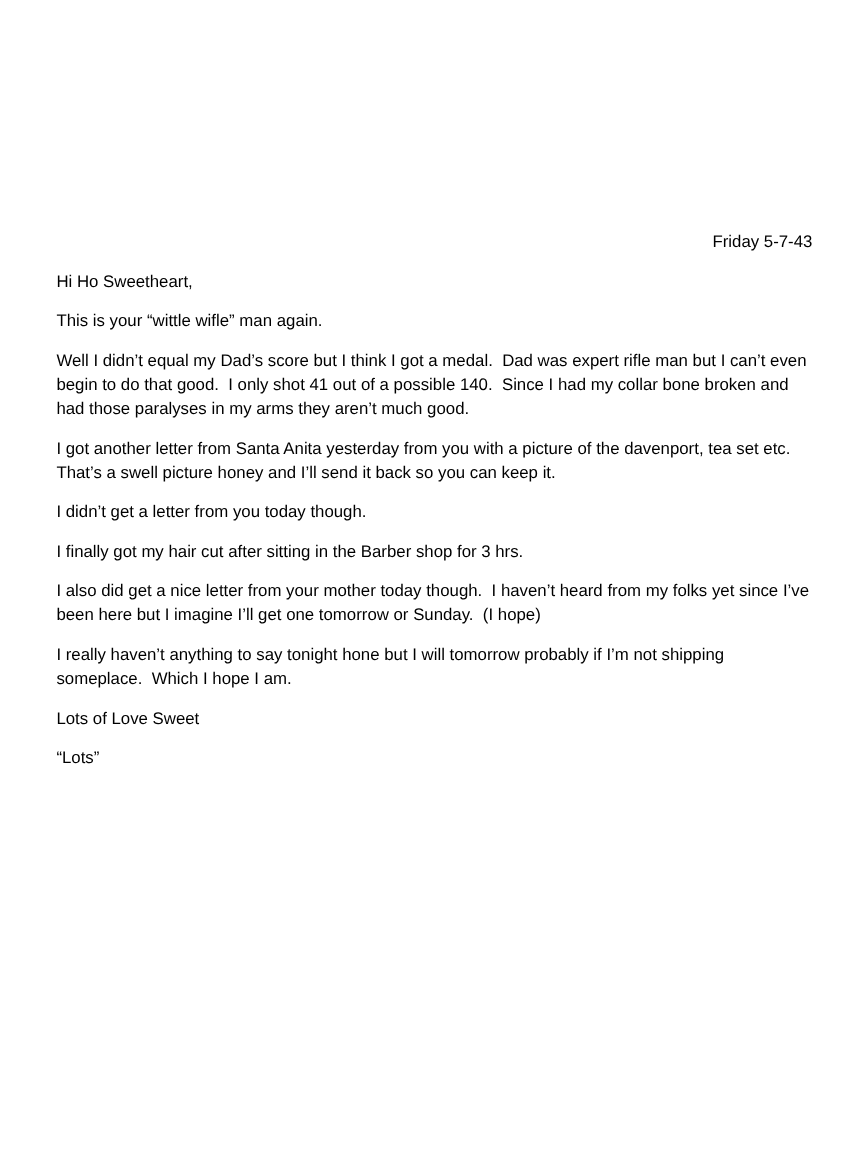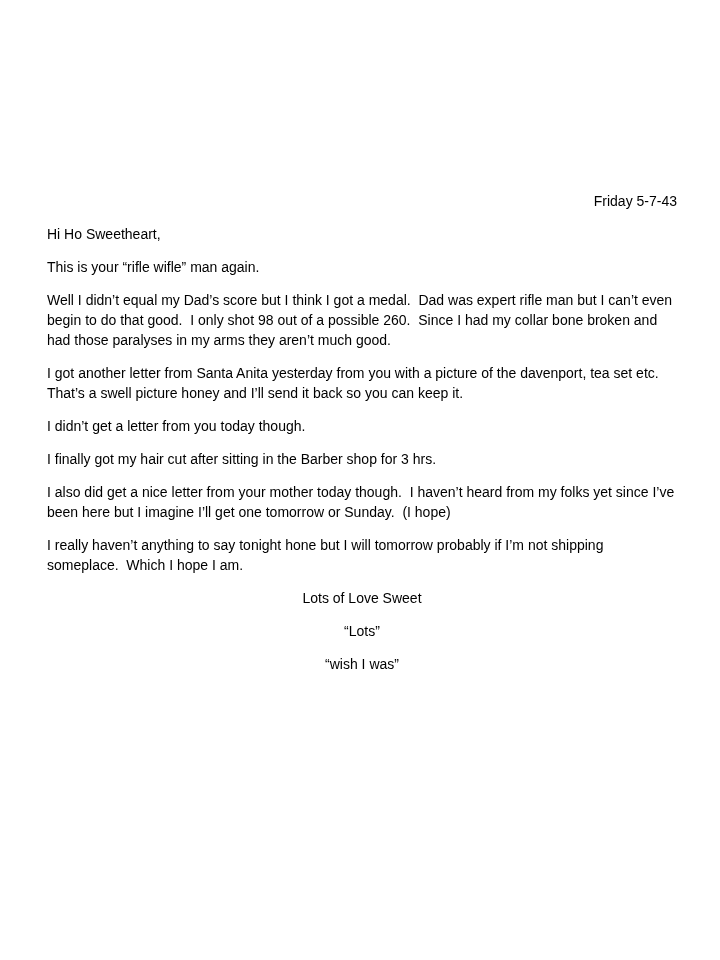--- a/index.html
+++ b/index.html
@@ -25,34 +25,32 @@
     width: 630px;
   }
   .letter-body p {
     margin: 0 0 13px 0;
     white-space: pre-wrap;
   }
   p.date-line {
     text-align: right;
   }
   p.centered {
-    text-align: center;
   }
 </style>
 </head>
 <body>
 
 <div class="page">
   <div class="letter-body">
     <p class="date-line">Friday 5-7-43</p>
     <p>Hi Ho Sweetheart,</p>
-    <p>This is your “rifle wifle” man again.</p>
-    <p>Well I didn’t equal my Dad’s score but I think I got a medal.  Dad was expert rifle man but I can’t even begin to do that good.  I only shot 98 out of a possible 260.  Since I had my collar bone broken and had those paralyses in my arms they aren’t much good.</p>
+    <p>This is your “wittle wifle” man again.</p>
+    <p>Well I didn’t equal my Dad’s score but I think I got a medal.  Dad was expert rifle man but I can’t even begin to do that good.  I only shot 41 out of a possible 140.  Since I had my collar bone broken and had those paralyses in my arms they aren’t much good.</p>
     <p>I got another letter from Santa Anita yesterday from you with a picture of the davenport, tea set etc.  That’s a swell picture honey and I’ll send it back so you can keep it.</p>
     <p>I didn’t get a letter from you today though.</p>
     <p>I finally got my hair cut after sitting in the Barber shop for 3 hrs.</p>
     <p>I also did get a nice letter from your mother today though.  I haven’t heard from my folks yet since I’ve been here but I imagine I’ll get one tomorrow or Sunday.  (I hope)</p>
     <p>I really haven’t anything to say tonight hone but I will tomorrow probably if I’m not shipping someplace.  Which I hope I am.</p>
     <p class="centered">Lots of Love Sweet</p>
     <p class="centered">“Lots”</p>
-    <p class="centered">“wish I was”</p>
   </div>
 </div>
 
 </body></html>

